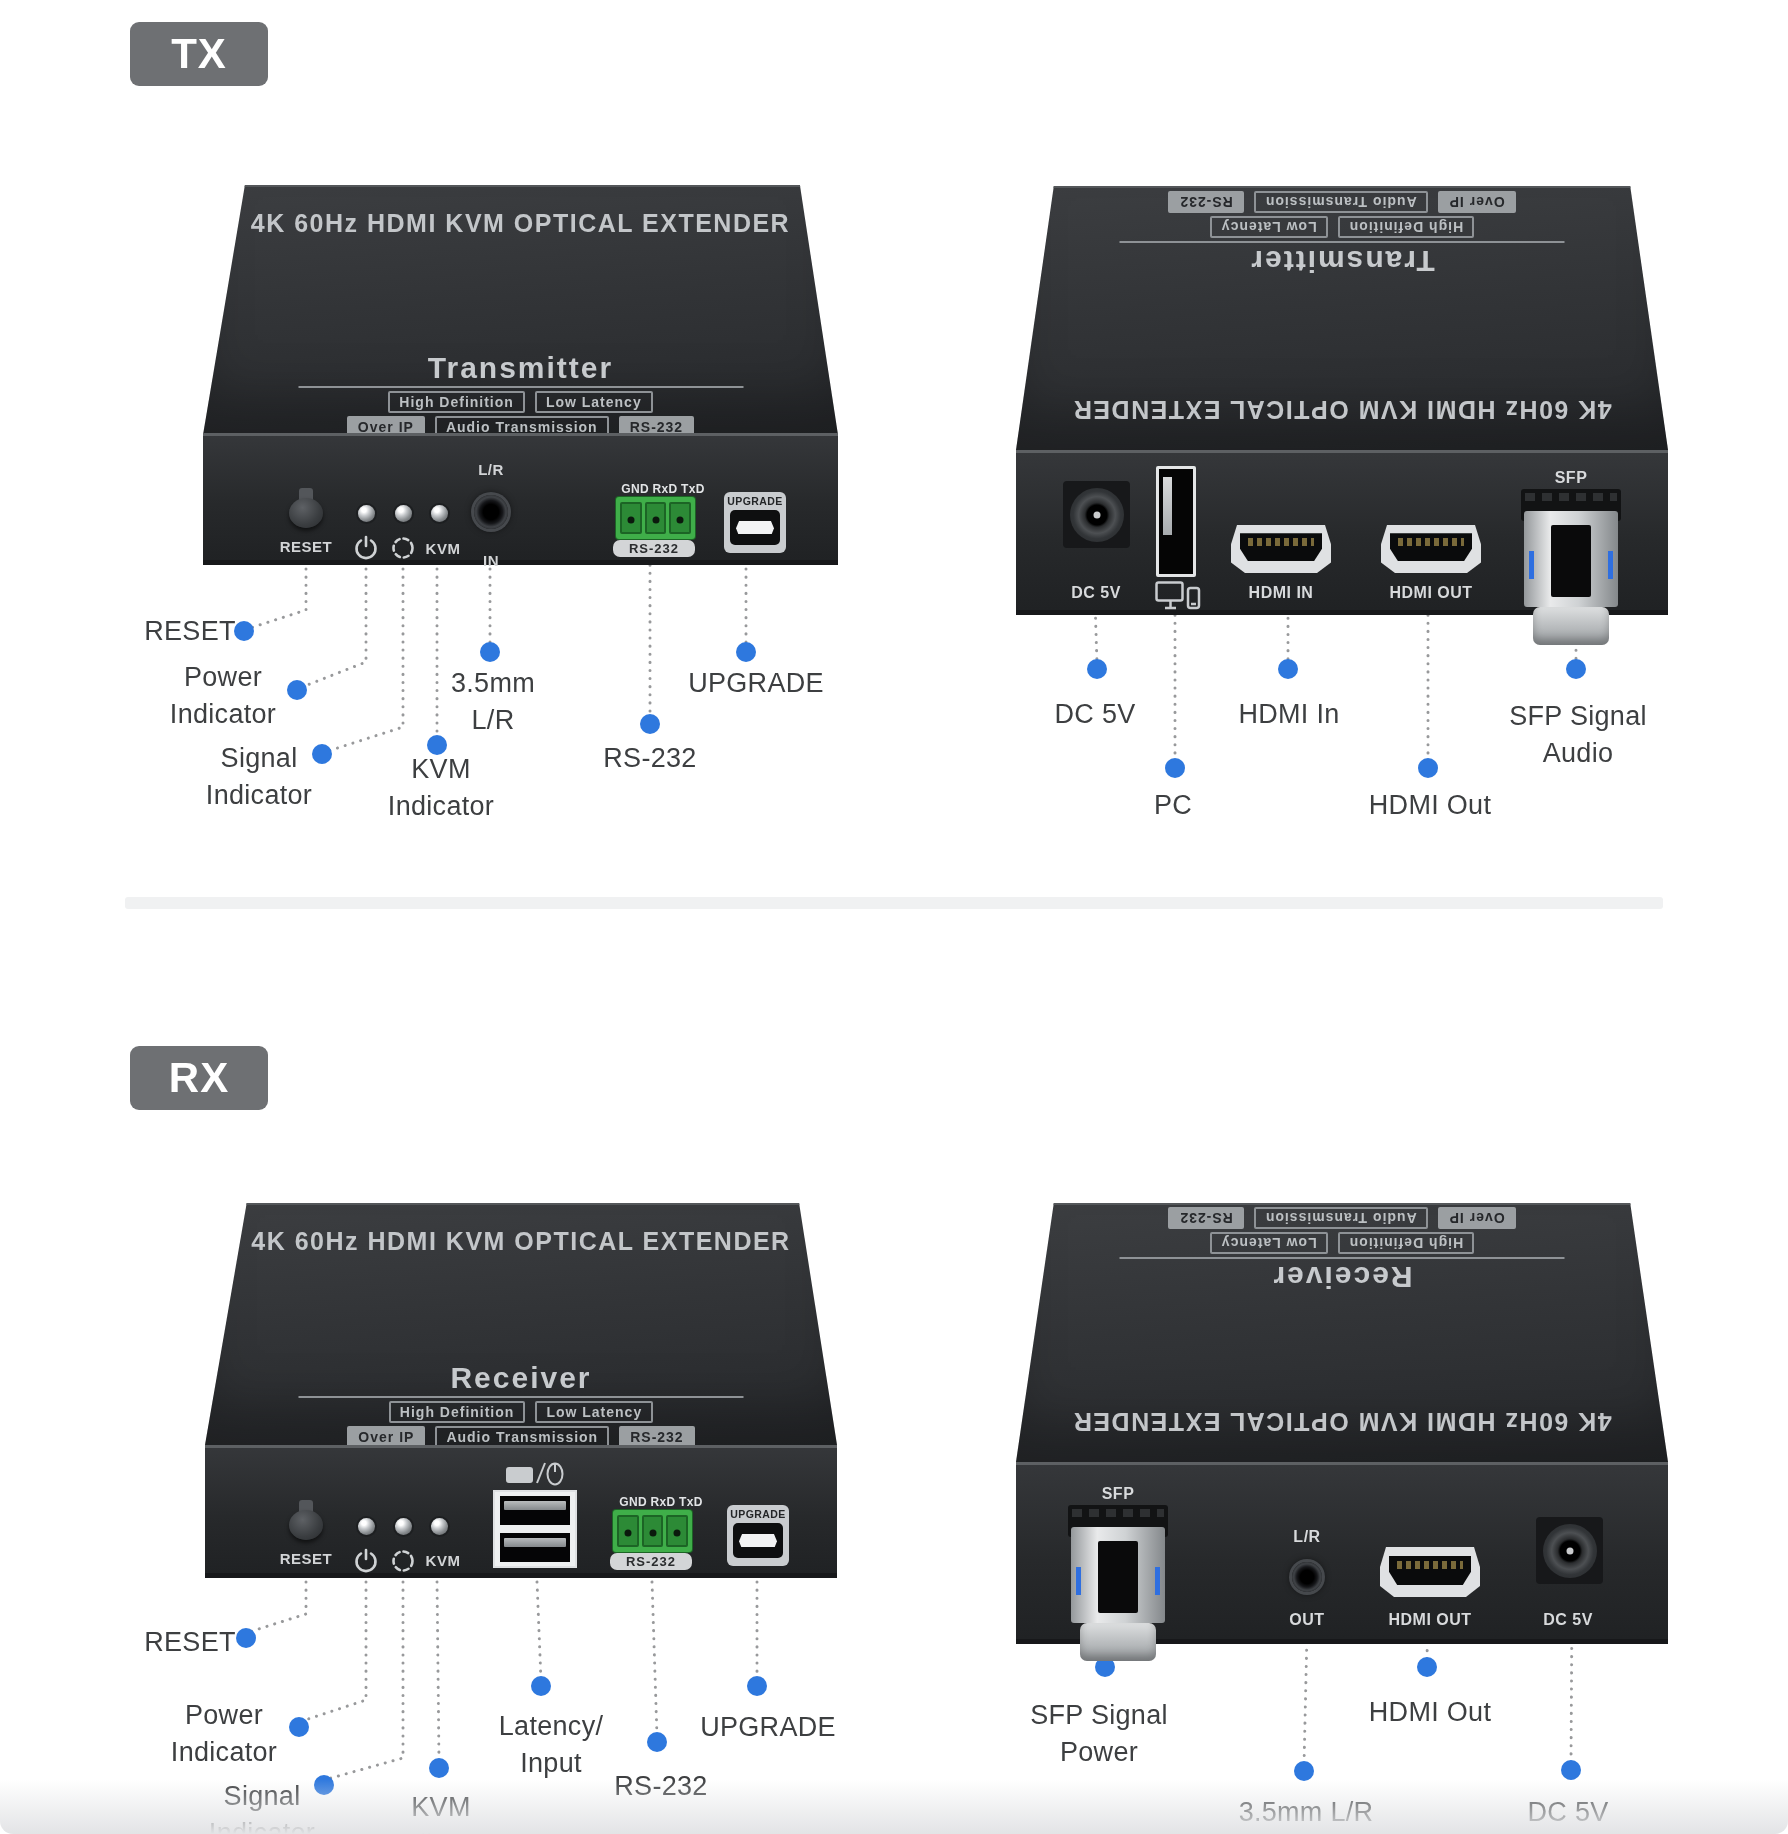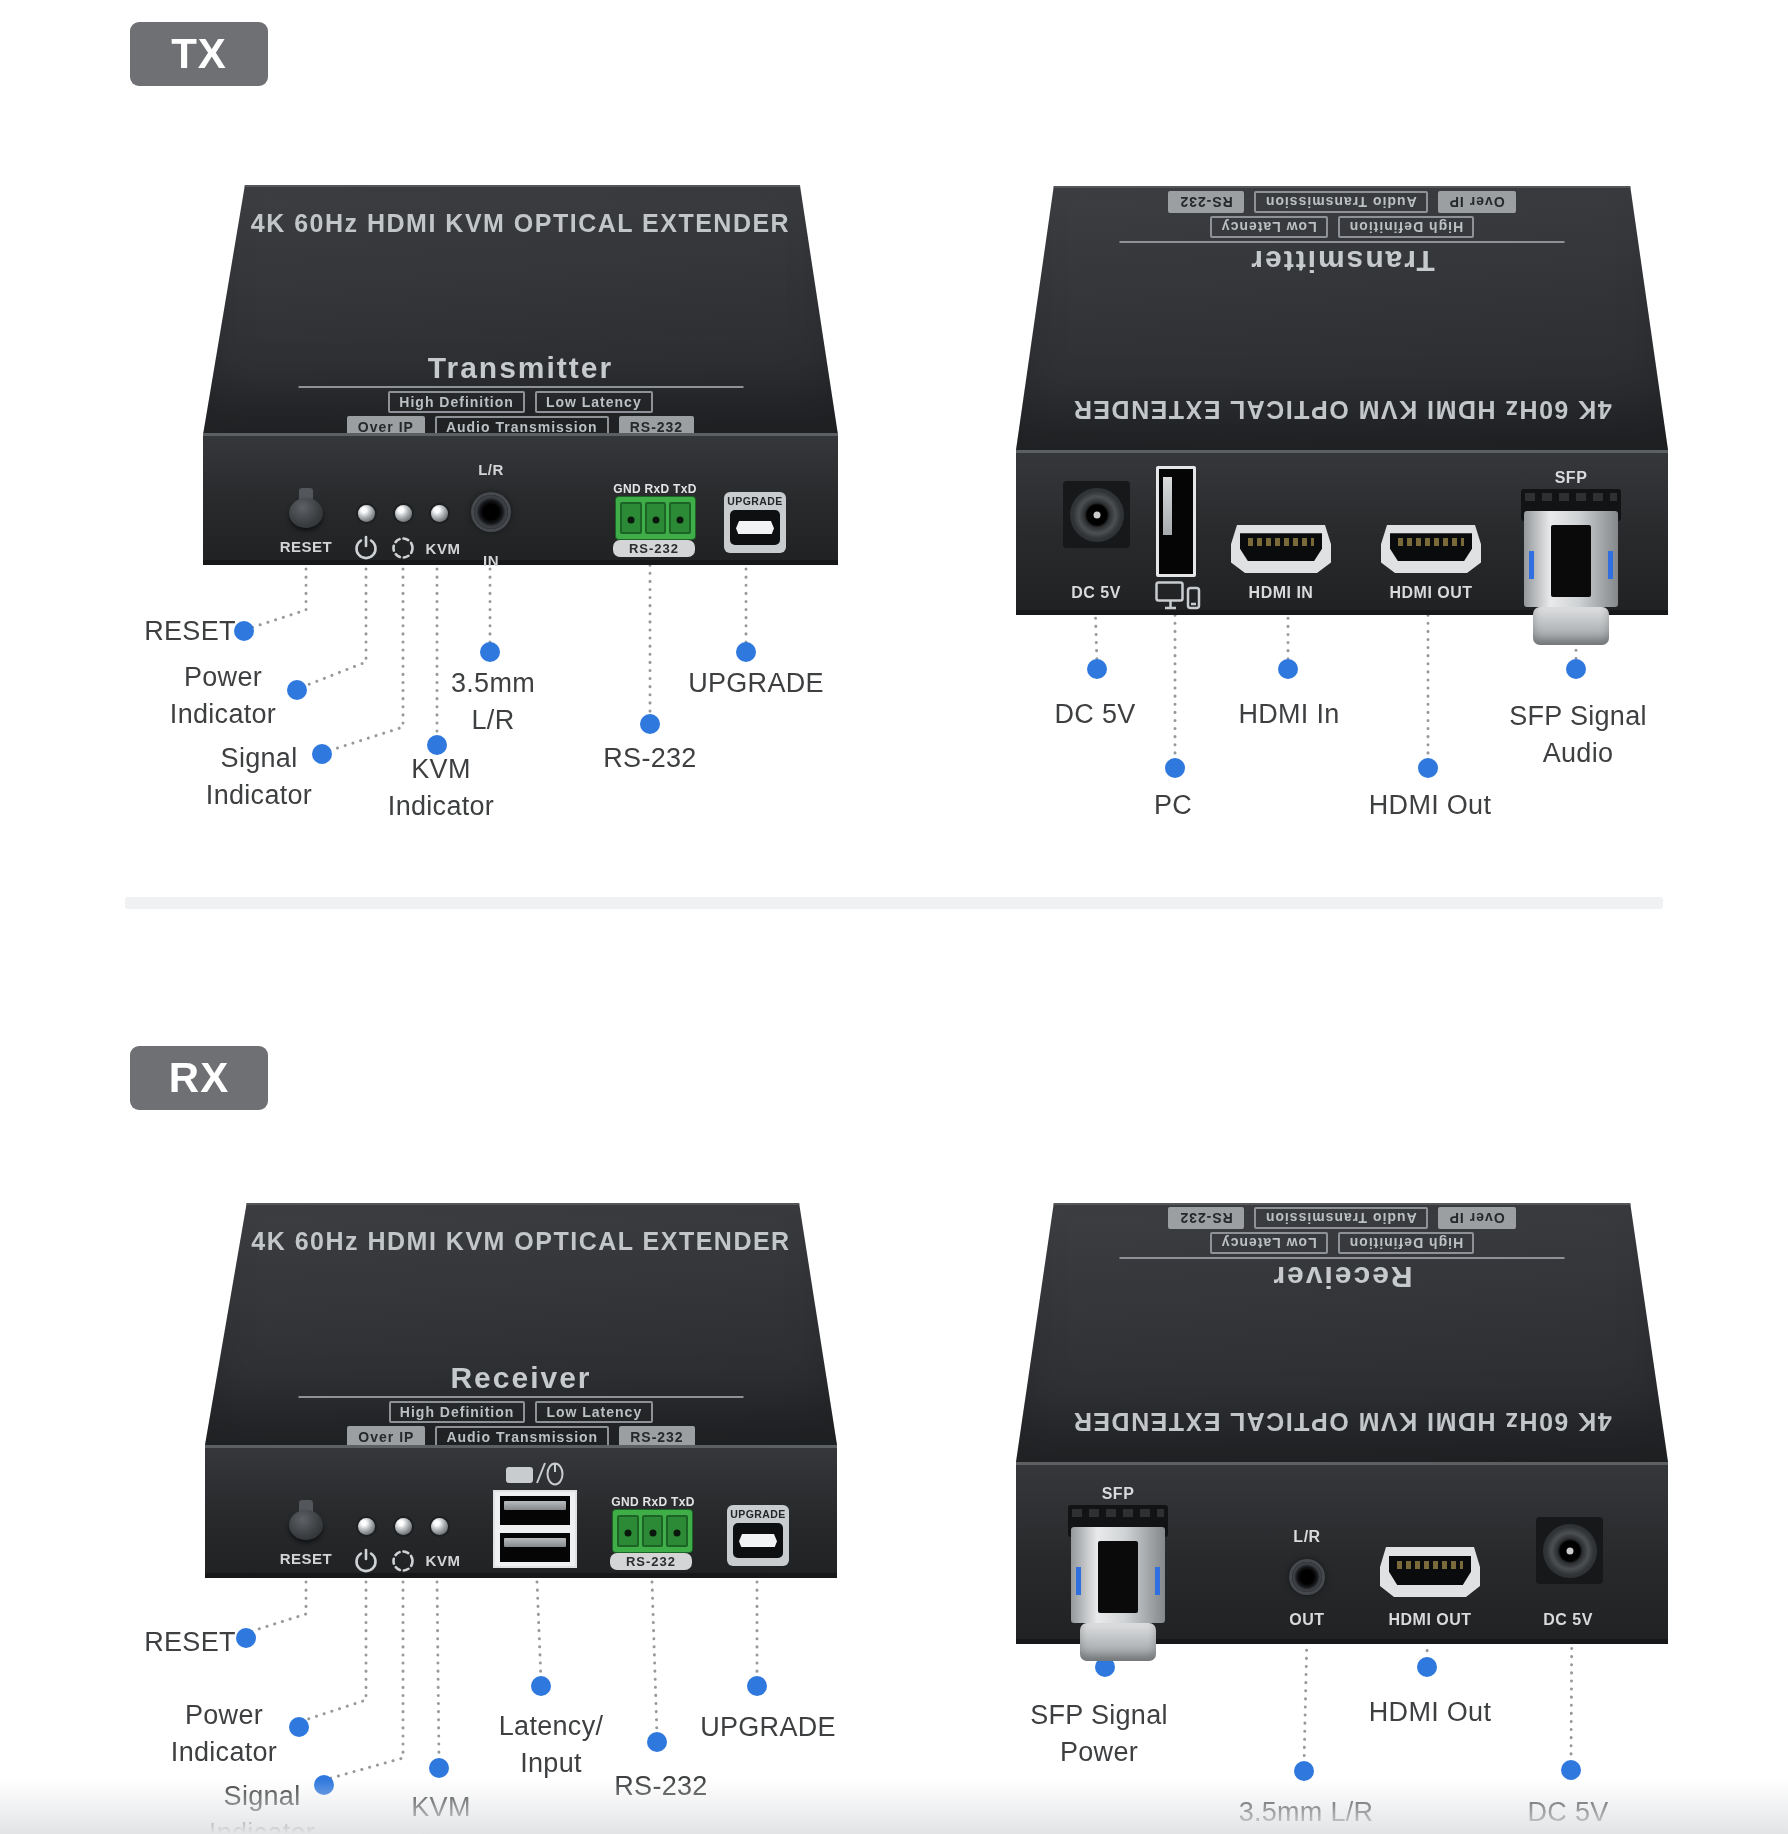--- a/index.html
+++ b/index.html
@@ -1,17 +1,17 @@
 <!DOCTYPE html>
 <html><head>
 <meta charset="utf-8">
 <style>
   html,body{margin:0;padding:0;background:#fff;}
   .page{position:relative;width:1788px;height:1834px;background:#ffffff;overflow:hidden;
-        font-family:"Liberation Sans",sans-serif;}
+        font-family:"Liberation Sans",sans-serif;border-radius:13px;}
 
   
   .tag{position:absolute;width:138px;height:64px;background:#6e7073;border-radius:9px;
        display:flex;align-items:center;justify-content:center;}
   .tag span{color:#fff;font-weight:bold;font-size:42px;letter-spacing:1px;}
 
   
   .face{position:absolute;background:linear-gradient(176deg,#3c3e41 0%,#323437 45%,#27292c 100%);
         box-shadow:inset 0 2px 0 #54575a, inset 0 -40px 50px rgba(0,0,0,.25);}
   .face.front{clip-path:polygon(6.6% 0,94% 0,100% 100%,0 100%);}
@@ -28,21 +28,21 @@
   .chip.fill{background:#9b9fa2;color:#26282b;border-color:#9b9fa2;}
 
   
   .panel{position:absolute;background:linear-gradient(#35373a,#27292b 55%,#202224);
          border-top:3px solid #5d6063;border-bottom:5px solid #17181a;box-sizing:border-box;}
 
   .plabel{position:absolute;transform:translate(-50%,-50%);font-weight:bold;color:#d2d4d6;
           font-size:15px;letter-spacing:.5px;white-space:nowrap;}
   .plabel.big{font-size:16px;color:#d8dadc;}
   .serial-h{position:absolute;transform:translate(-50%,-50%);font-weight:bold;color:#e2e4e6;
-            font-size:12px;white-space:nowrap;letter-spacing:.3px;}
+            font-size:12px;white-space:nowrap;letter-spacing:.3px;margin-left:8px;}
 
   .reset-btn{position:absolute;width:34px;height:52px;}
   .reset-stem{width:14px;height:16px;background:#53565a;border-radius:3px;margin:0 auto;}
   .reset-cap{width:34px;height:30px;border-radius:50%;margin-top:-6px;
              background:radial-gradient(circle at 40% 32%,#5e6165,#3a3d40 60%,#292b2e);
              box-shadow:0 3px 4px rgba(0,0,0,.55);}
 
   .led{position:absolute;width:17px;height:17px;border-radius:50%;
        background:radial-gradient(circle at 35% 30%,#ffffff 0 14%,#c7cacd 35%,#8a8e91 62%,#4a4d50 100%);
        box-shadow:0 0 0 2px #1d1f21;}

